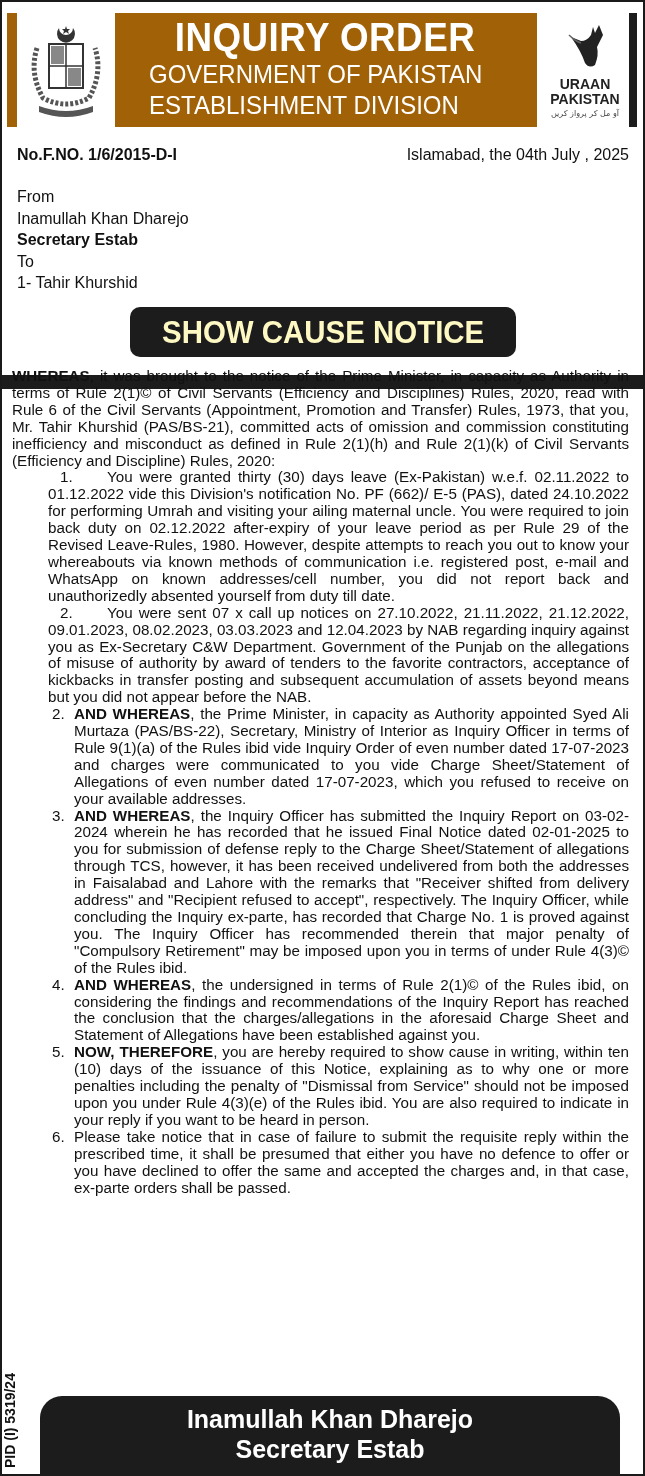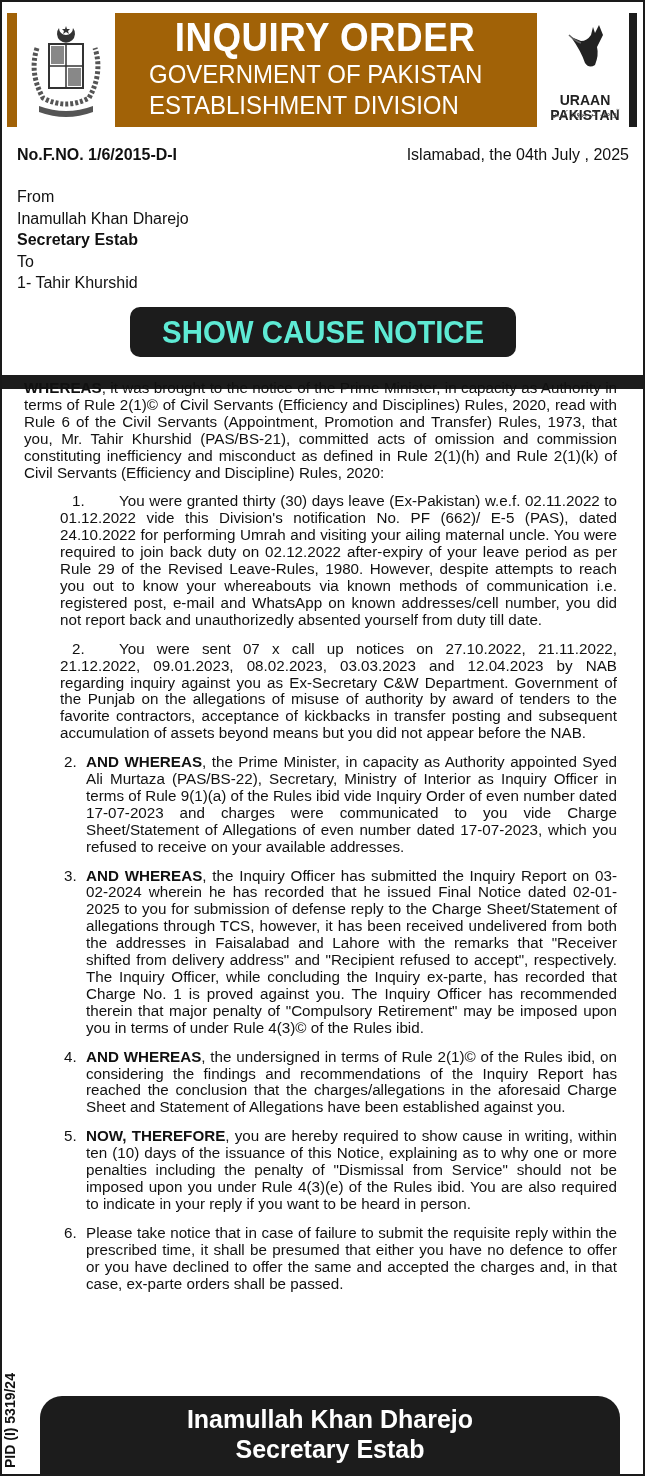--- a/index.html
+++ b/index.html
@@ -6,34 +6,34 @@
   body { width: 645px; height: 1476px; position: relative; overflow: hidden; font-family: "Liberation Sans", sans-serif; color: #111; }
   .frame { position: absolute; left: 0; top: 0; width: 641px; height: 1472px; border: 2px solid #1a1a1a; }
   
   .header { position: absolute; left: 7px; top: 13px; width: 630px; height: 114px; background: #a16207; }
   .emblem-box { position: absolute; left: 10px; top: 0; width: 98px; height: 114px; background: #ffffff; display:flex; align-items:center; justify-content:center; }
   .logo-box { position: absolute; right: 0; top: 0; width: 100px; height: 114px; background: #ffffff; border-right: 8px solid #1c1c1c; box-sizing: border-box; }
   .title-block { position: absolute; left: 118px; top: 2px; width: 400px; color: #fff; text-align: center; }
   .title-main { font-weight: bold; font-size: 40px; letter-spacing: 0.5px; line-height: 44px; transform: scaleX(0.92); }
   .title-sub { font-size: 25px; line-height: 31px; text-align: left; padding-left: 25px; transform: scaleX(0.96); transform-origin: left; }
   .uraan-bird { position: absolute; left: 30px; top: 8px; }
-  .uraan-text { position: absolute; left: 6px; top: 64px; width: 84px; text-align: center; font-weight: bold; font-size: 14px; line-height: 15px; color: #222; margin-top: 16px; }
+  .uraan-text { position: absolute; left: 6px; top: 64px; width: 84px; text-align: center; font-weight: bold; font-size: 14px; line-height: 15px; color: #222; }
   .uraan-tag { position: absolute; left: 6px; top: 96px; width: 84px; text-align: center; font-size: 8px; color: #444; font-family: "DejaVu Sans", sans-serif; }
   
   .ref { position: absolute; left: 17px; top: 146px; font-weight: bold; font-size: 16px; }
   .date { position: absolute; right: 16px; top: 146px; font-size: 16px; }
   .addr { position: absolute; left: 17px; top: 186px; font-size: 16px; line-height: 21.5px; }
   .addr .b { font-weight: bold; }
   
   .banner-line { position: absolute; left: 2px; top: 375px; width: 641px; height: 14px; background: #1c1c1c; }
-  .banner { position: absolute; left: 130px; top: 307px; width: 386px; height: 50px; background: #1c1c1c; border-radius: 10px; color: #5eead4; text-align: center; font-weight: bold; font-size: 32px; line-height: 50px; }
+  .banner { position: absolute; left: 130px; top: 307px; width: 386px; height: 50px; background: #1c1c1c; border-radius: 10px; color: #fef9c3; text-align: center; font-weight: bold; font-size: 32px; line-height: 50px; }
   .banner span { display:inline-block; transform: scaleX(0.92); }
   
   .body { position: absolute; left: 12px; top: 368px; width: 617px; font-size: 15.2px; line-height: 16.9px; text-align: justify; }
-  .body p { margin: 12px; }
+  .body p { margin: 0; }
   .body b { font-weight: bold; }
   .sub { padding-left: 36px; text-indent: 12px; }
   .sub .n { display: inline-block; width: 47px; text-indent: 0; }
   .item { padding-left: 62px; text-indent: -22px; }
   .item .n { display: inline-block; width: 22px; text-indent: 0; }
   
   .pid { position: absolute; left: 2px; top: 1468px; transform-origin: left top; transform: rotate(-90deg); font-weight: bold; font-size: 14px; white-space: nowrap; }
   .sig { position: absolute; left: 40px; top: 1396px; width: 580px; height: 80px; background: #1c1c1c; border-radius: 22px 22px 0 0; color: #fff; text-align: center; }
   .sig-name { font-weight: bold; font-size: 25px; line-height: 30px; margin-top: 8px; }
   .sig-title { font-weight: bold; font-size: 25px; line-height: 30px; }

